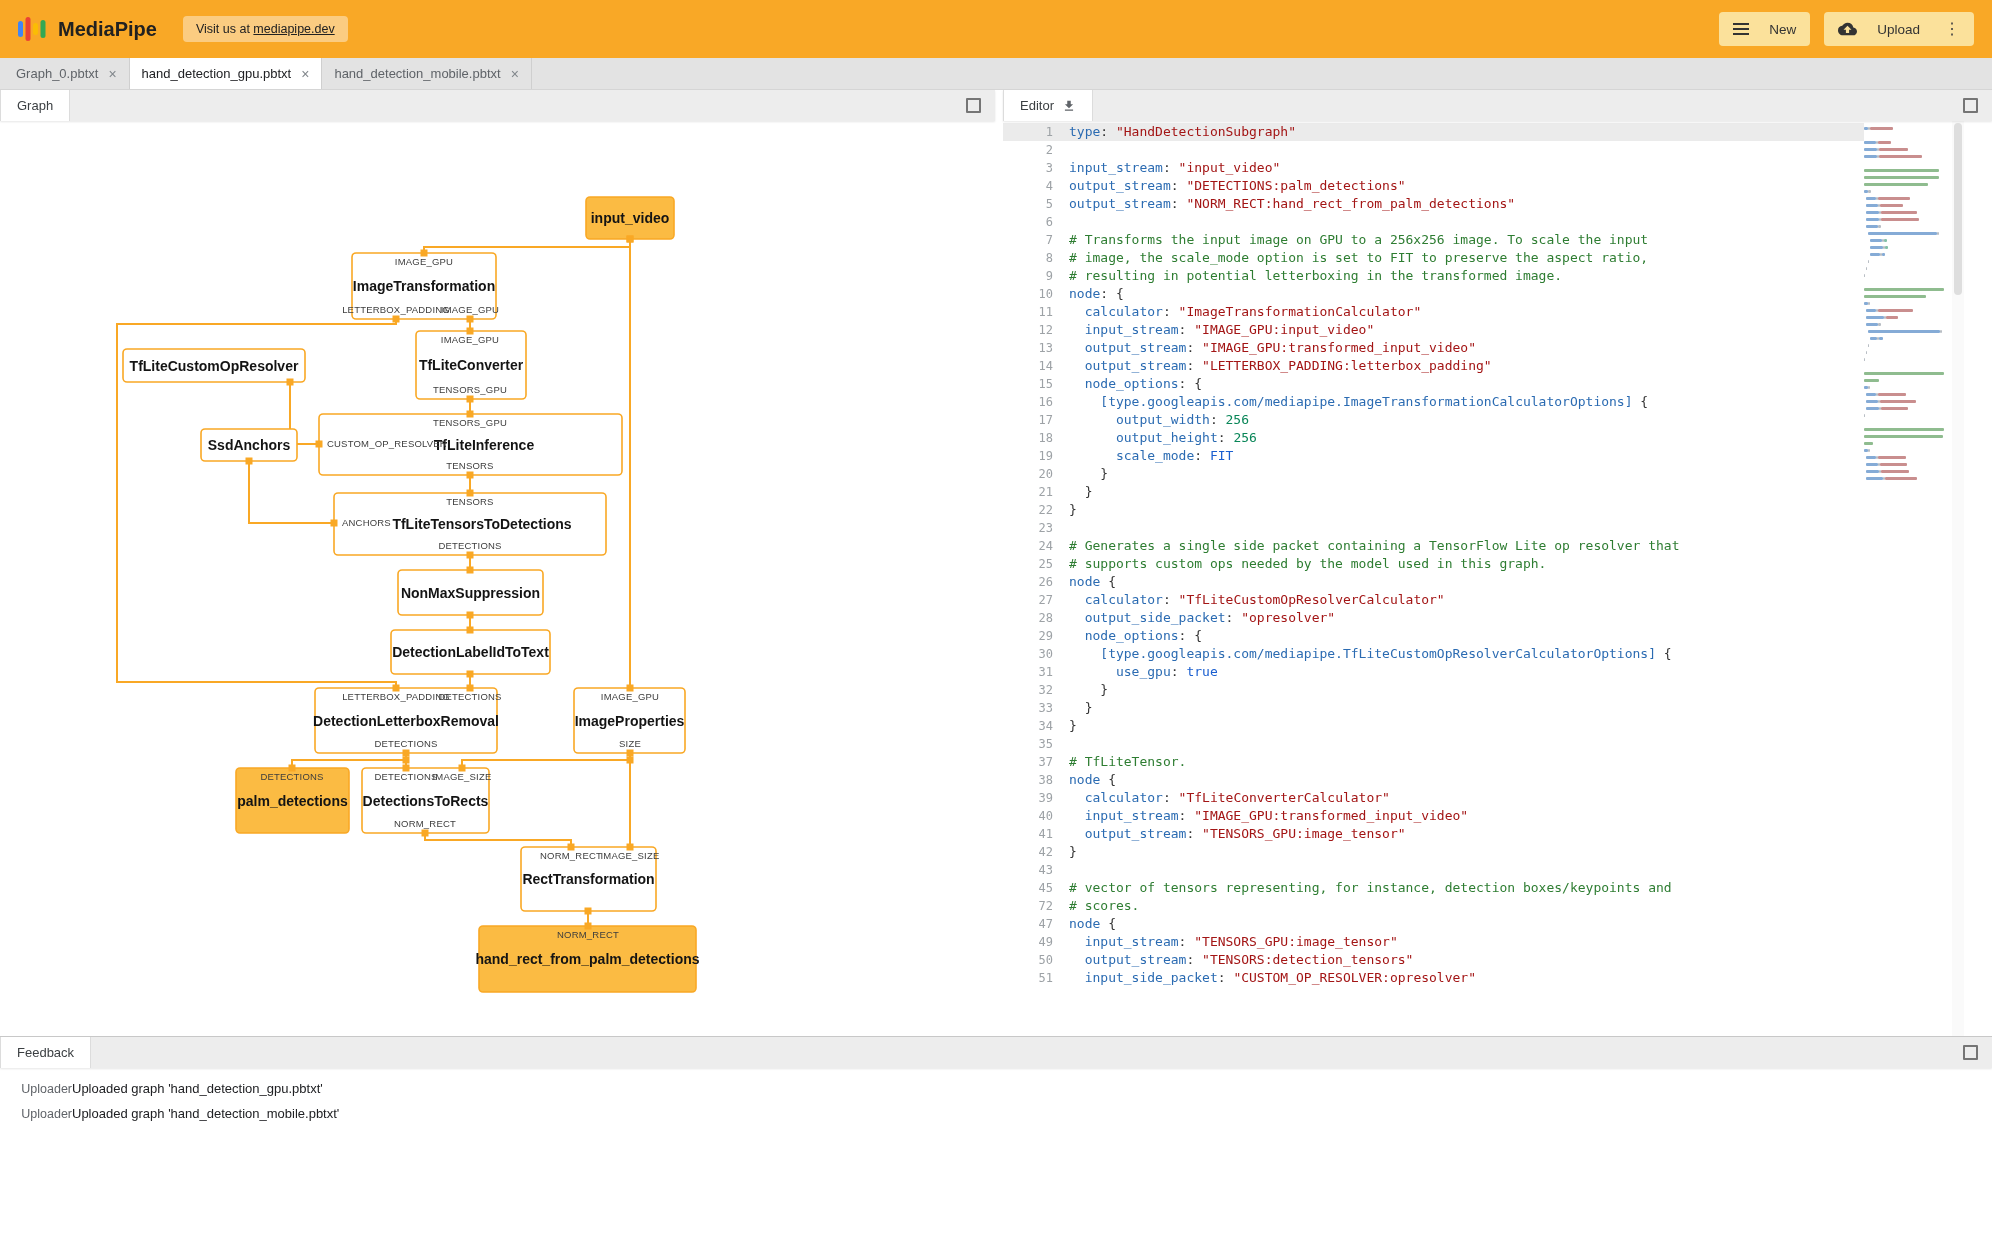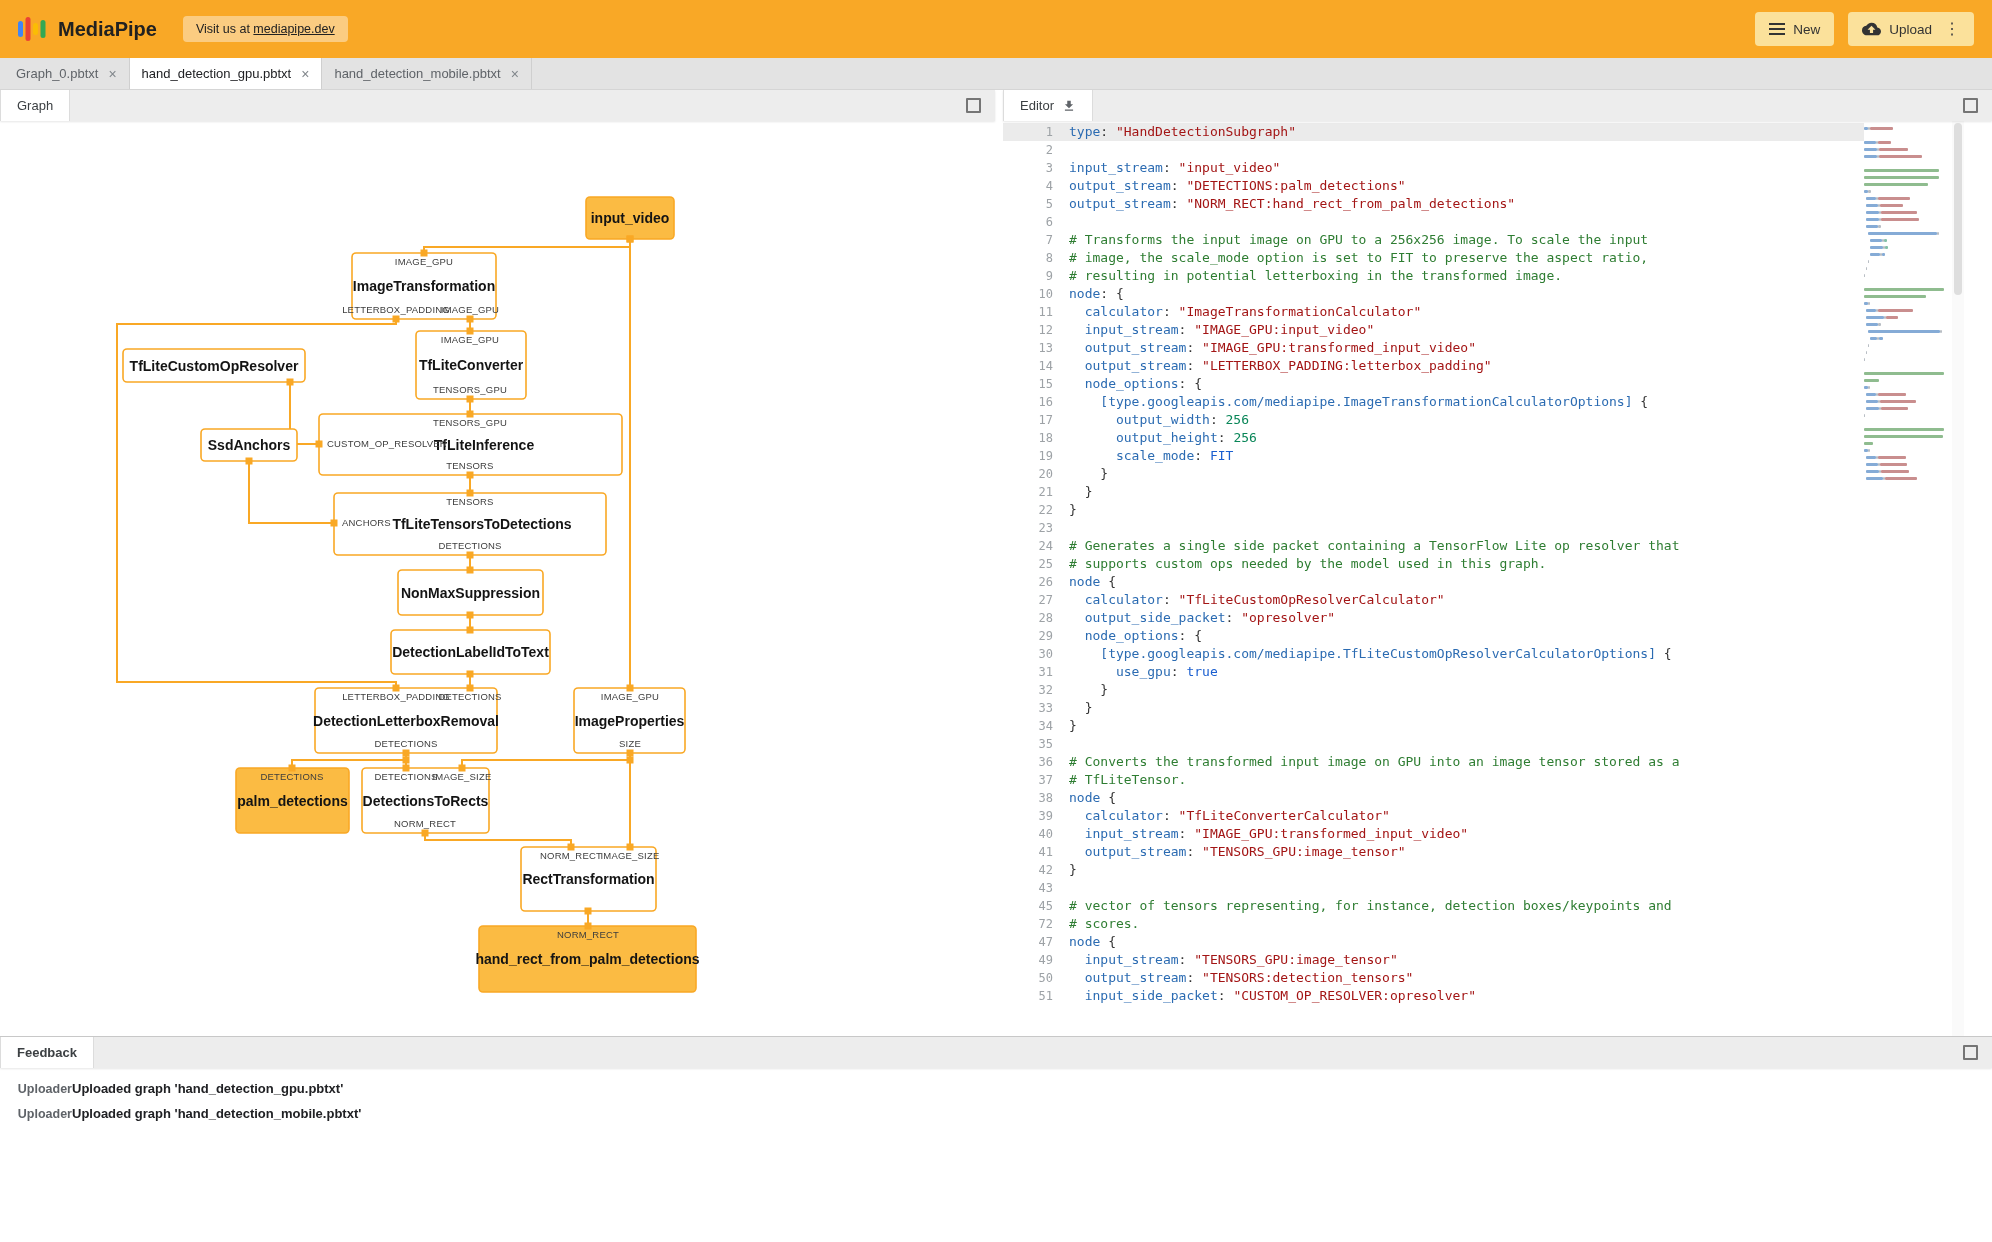--- a/index.html
+++ b/index.html
@@ -6,21 +6,21 @@
   .app{position:relative;width:1992px;height:1242px;overflow:hidden;
        font-family:"Liberation Sans",sans-serif;display:flex;flex-direction:column;background:#b91c1c;}
 
   
   .topbar{height:58px;flex:0 0 58px;background:var(--header-bg,#F9A826);display:flex;align-items:center;padding:0 18px;}
   .logo{width:30px;height:30px;display:flex;align-items:center;}
   .app-title{font-size:20px;font-weight:bold;color:#212121;margin-left:10px;}
   .visit-chip{margin-left:26px;background:rgba(255,255,255,0.42);border-radius:4px;padding:6px 13px;font-size:12.5px;color:#212121;}
   .visit-chip a{color:#212121;text-decoration:underline;cursor:pointer;}
   .spacer{flex:1;}
-  .hbtn{display:flex;align-items:center;gap:8px;background:var(--header-button-bg,#FBE19B);border:none;border-radius:4px;
+  .hbtn{display:flex;align-items:center;gap:20px;background:var(--header-button-bg,#FBE19B);border:none;border-radius:4px;
         height:34px;padding:14px 14px;font-family:inherit;font-size:13.5px;font-weight:500;color:#333;margin-left:14px;cursor:pointer;}
   .hbtn svg{display:block;}
   .kebab{font-size:16px;color:#444;margin-left:4px;line-height:1;}
 
   
   .tabbar{height:31px;flex:0 0 31px;background:#E3E3E3;display:flex;align-items:stretch;border-bottom:1px solid #D6D6D6;padding-left:4px;}
   .tab{display:flex;align-items:center;padding:0 12px;font-size:13px;color:#5F6368;border-right:1px solid #CFCFCF;cursor:pointer;}
   .tab.active{background:#fff;color:#202124;border-right:1px solid #CFCFCF;}
   .tab-close{margin-left:10px;color:#80868B;font-size:14px;line-height:1;cursor:pointer;}
 
@@ -59,21 +59,21 @@
   .tk-b{color:var(--code-key,#2B6BB2);}
 
   .minimap{width:88px;flex:0 0 88px;padding-top:4px;overflow:hidden;}
   .mm-row{height:7px;display:flex;align-items:center;}
   .mm-bar{height:3px;border-radius:1px;flex:0 0 auto;}
   .vscroll{width:12px;flex:0 0 12px;position:relative;background:#FAFAFA;}
   .vscroll .thumb{position:absolute;top:2px;left:2px;right:2px;height:172px;background:#DEDEDE;border-radius:4px;}
   .right-gutter{width:28px;flex:0 0 28px;background:#fff;}
 
   
-  .feedback{flex:1;display:flex;flex-direction:column;border-top:1px solid #C9C9C9;background:#fff;font-weight:bold;}
+  .feedback{flex:1;display:flex;flex-direction:column;border-top:1px solid #C9C9C9;background:#fff;}
   .fb-content{flex:1;padding-top:8px;text-align:right;}
   .fb-row{display:flex;align-items:baseline;padding:5px 0 5px 10px;}
   .fb-src{width:62px;flex:0 0 62px;font-size:12.5px;color:#5F6368;}
   .fb-msg{font-size:13px;color:#202124;}
 </style>
 </head>
 <body>
 
 <div class="app">
 
@@ -312,21 +312,20 @@
             <div class="code-line"><span class="ln-num">26</span><span class="ln-text"><span class="tk-p">node</span> {</span></div>
             <div class="code-line"><span class="ln-num">27</span><span class="ln-text">  <span class="tk-p">calculator</span>: <span class="tk-s">"TfLiteCustomOpResolverCalculator"</span></span></div>
             <div class="code-line"><span class="ln-num">28</span><span class="ln-text">  <span class="tk-p">output_side_packet</span>: <span class="tk-s">"opresolver"</span></span></div>
             <div class="code-line"><span class="ln-num">29</span><span class="ln-text">  <span class="tk-p">node_options</span>: {</span></div>
             <div class="code-line"><span class="ln-num">30</span><span class="ln-text">    <span class="tk-b">[type.googleapis.com/mediapipe.TfLiteCustomOpResolverCalculatorOptions]</span> {</span></div>
             <div class="code-line"><span class="ln-num">31</span><span class="ln-text">      <span class="tk-p">use_gpu</span>: <span class="tk-k">true</span></span></div>
             <div class="code-line"><span class="ln-num">32</span><span class="ln-text">    }</span></div>
             <div class="code-line"><span class="ln-num">33</span><span class="ln-text">  }</span></div>
             <div class="code-line"><span class="ln-num">34</span><span class="ln-text">}</span></div>
             <div class="code-line"><span class="ln-num">35</span><span class="ln-text">&nbsp;</span></div>
-            <div class="code-line"><span class="ln-num">36</span><span class="ln-text"><span class="tk-c"># Converts the transformed input image on GPU into an image tensor stored as a</span></span></div>
             <div class="code-line"><span class="ln-num">37</span><span class="ln-text"><span class="tk-c"># TfLiteTensor.</span></span></div>
             <div class="code-line"><span class="ln-num">38</span><span class="ln-text"><span class="tk-p">node</span> {</span></div>
             <div class="code-line"><span class="ln-num">39</span><span class="ln-text">  <span class="tk-p">calculator</span>: <span class="tk-s">"TfLiteConverterCalculator"</span></span></div>
             <div class="code-line"><span class="ln-num">40</span><span class="ln-text">  <span class="tk-p">input_stream</span>: <span class="tk-s">"IMAGE_GPU:transformed_input_video"</span></span></div>
             <div class="code-line"><span class="ln-num">41</span><span class="ln-text">  <span class="tk-p">output_stream</span>: <span class="tk-s">"TENSORS_GPU:image_tensor"</span></span></div>
             <div class="code-line"><span class="ln-num">42</span><span class="ln-text">}</span></div>
             <div class="code-line"><span class="ln-num">43</span><span class="ln-text">&nbsp;</span></div>
             <div class="code-line"><span class="ln-num">45</span><span class="ln-text"><span class="tk-c"># vector of tensors representing, for instance, detection boxes/keypoints and</span></span></div>
             <div class="code-line"><span class="ln-num">72</span><span class="ln-text"><span class="tk-c"># scores.</span></span></div>
             <div class="code-line"><span class="ln-num">47</span><span class="ln-text"><span class="tk-p">node</span> {</span></div>

